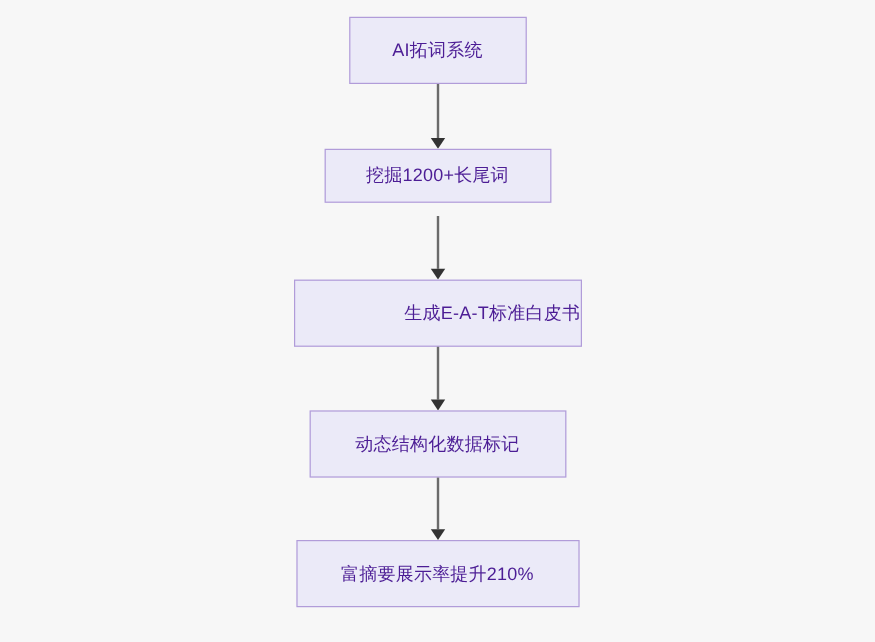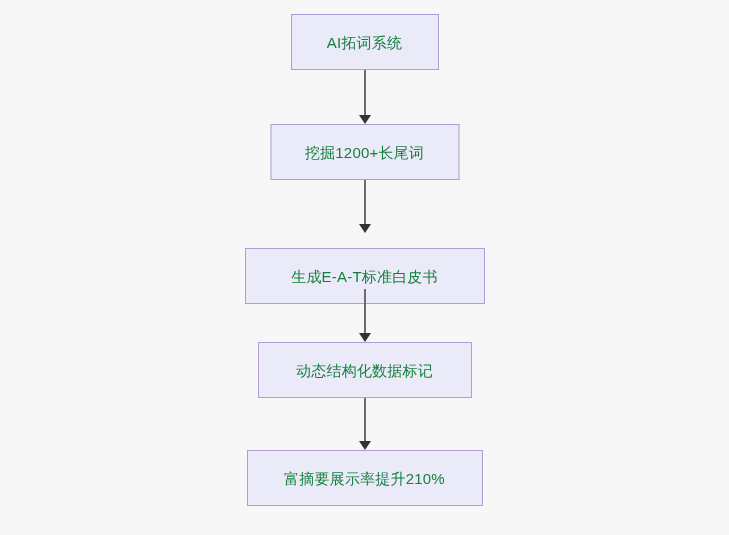--- a/index.html
+++ b/index.html
@@ -20,21 +20,21 @@
   }
   .node {
     position: absolute;
     box-sizing: border-box;
     background: #ebeaf8;
     border: 1px solid #b19cd9;
     border-radius: 0px;
     display: flex;
     align-items: center;
     justify-content: center;
-    color: #15803d;
+    color: #4c1d95;
     font-size: 15px;
     line-height: 1;
     letter-spacing: 0.2px;
     white-space: nowrap;
     left: 50%;
     transform: translateX(-50%);
   }
   .node-label {
     display: block;
     pointer-events: none;
@@ -60,22 +60,22 @@
     transform: translateX(-50%);
     bottom: 0;
     width: 0;
     height: 0;
     border-left: 6px solid transparent;
     border-right: 6px solid transparent;
     border-top: 9px solid #333333;
   }
   
   #node-1 { top: 14px;  width: 148px; height: 56px; }
-  #node-2 { top: 124px; width: 189px; height: 56px; }
-  #node-3 { top: 248px; width: 240px; height: 56px; }
+  #node-2 { top: 124px; width: 189px; height: 45px; }
+  #node-3 { top: 233px; width: 240px; height: 56px; justify-content: flex-end; }
   #node-4 { top: 342px; width: 214px; height: 56px; justify-content: center; }
   #node-5 { top: 450px; width: 236px; height: 56px; }
   
   #edge-1 { top: 70px;  height: 54px; }
   #edge-2 { top: 180px; height: 53px; }
   #edge-3 { top: 289px; height: 53px; }
   #edge-4 { top: 398px; height: 52px; }
   #edge-1 .line { height: 45px; }
   #edge-2 .line { height: 44px; }
   #edge-3 .line { height: 44px; }

